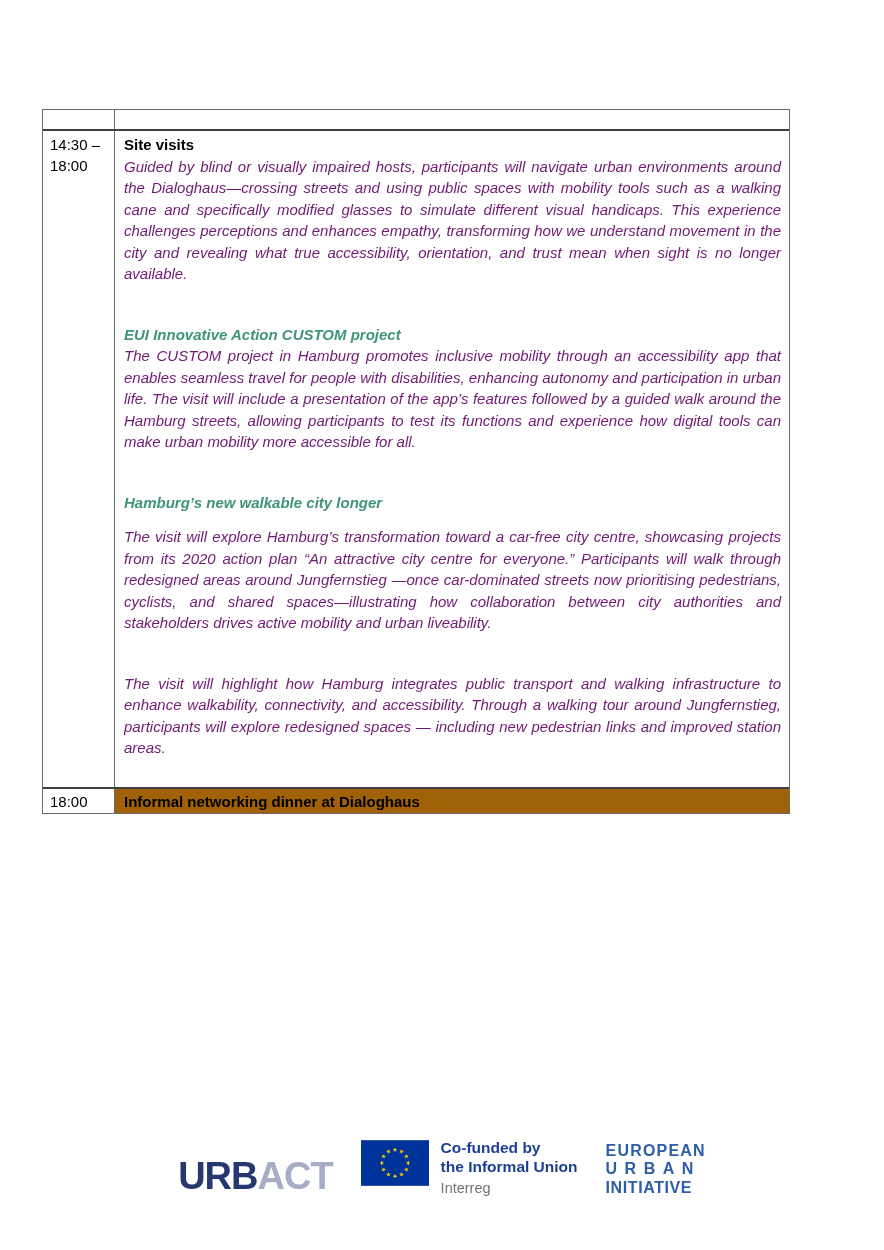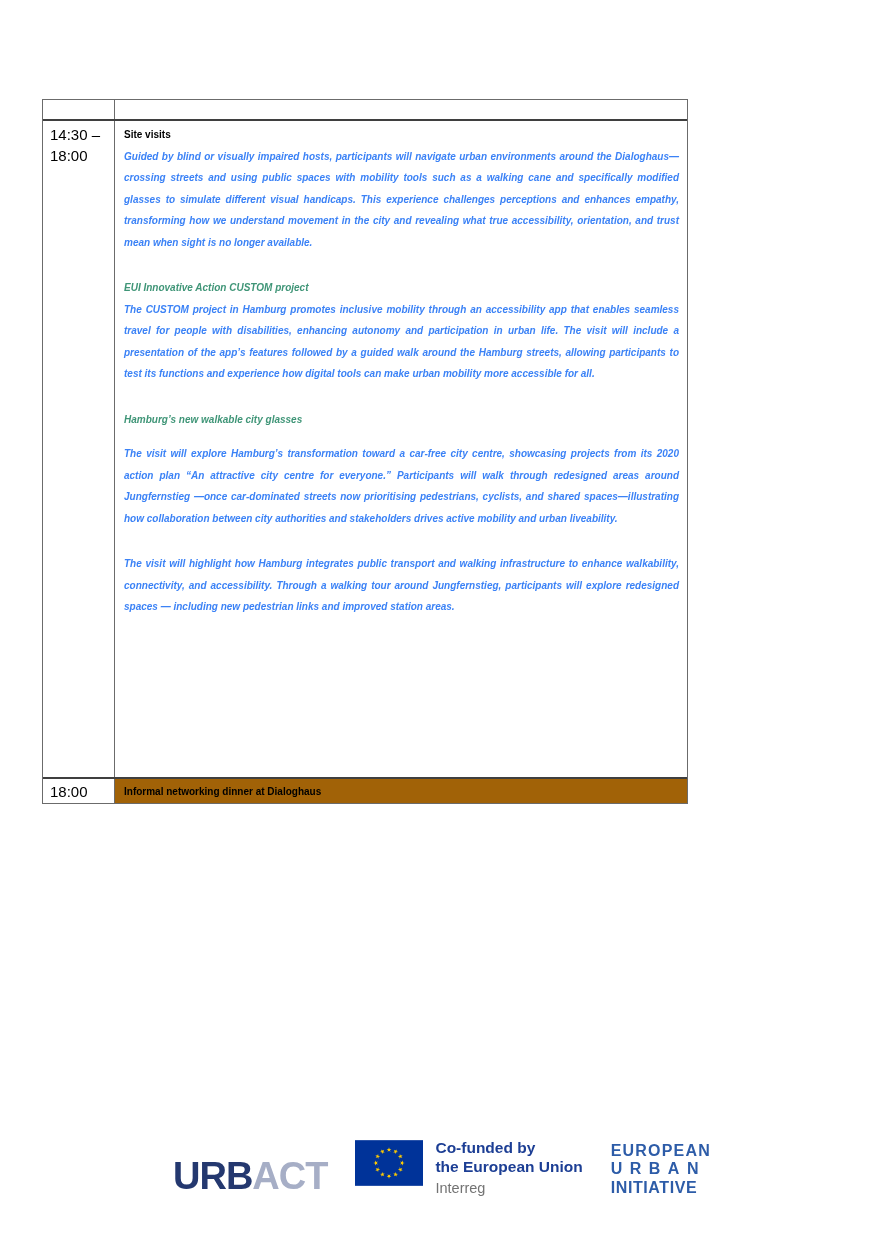--- a/index.html
+++ b/index.html
@@ -8,65 +8,64 @@
     width: 884px; height: 1250px;
     position: relative;
     font-family: "Liberation Sans", sans-serif;
     color: #000000;
     overflow: hidden;
   }
 
   
   .doc-table {
     position: absolute;
-    left: 42px; top: 99px;
-    width: 646px;
+    left: 42px; top: 109px;
+    width: 748px;
     border: 1px solid #6b6b6b;
     background: #ffffff;
   }
   .t-row { display: flex; align-items: stretch; }
   .t-row.header-empty { height: 21px; border-bottom: 2px solid #3f3f3f; }
   .t-row.main-row { border-bottom: 2px solid #3f3f3f; }
   .t-row.dinner-row { height: 24px; }
   .cell-time {
     width: 72px; flex: 0 0 72px;
     border-right: 1px solid #6b6b6b;
     padding: 3px 4px 0 7px;
     font-size: 15px; line-height: 21px;
     background: #ffffff;
   }
   .cell-content {
     flex: 1 1 auto;
     padding: 3px 8px 2px 9px;
-    font-size: 10px; line-height: 21.5px;
+    font-size: 15px; line-height: 21.5px;
     min-height: 656px;
   }
   .dinner-row .cell-content {
     min-height: 0;
     background: #a16207;
     font-weight: bold;
     padding-top: 2px;
   }
   .dinner-row .cell-time { padding-top: 2px; }
 
   .bold-title { font-weight: bold; }
   .intro-line { }
 
-  .section + .section { margin-top: 24px; }
+  .section + .section { margin-top: 39px; }
   .green-heading {
     color: #3f9577;
     font-weight: bold;
     font-style: italic;
   }
   .section.spaced .green-heading { margin-bottom: 13px; }
   .green-body {
-    color: #3b82f6;
+    color: #701a75;
     font-style: italic;
     text-align: justify;
-    font-weight: bold;
   }
 
   
   .footer {
     position: absolute;
     left: 0; top: 1138px;
     width: 100%;
     display: flex;
     justify-content: center;
     align-items: flex-end;
@@ -129,21 +128,21 @@
       <div class="section">
         <div class="green-body">Guided by blind or visually impaired hosts, participants will navigate urban environments around the Dialoghaus—crossing streets and using public spaces with mobility tools such as a walking cane and specifically modified glasses to simulate different visual handicaps. This experience challenges perceptions and enhances empathy, transforming how we understand movement in the city and revealing what true accessibility, orientation, and trust mean when sight is no longer available.</div>
       </div>
 
       <div class="section">
         <div class="green-heading">EUI Innovative Action CUSTOM project</div>
         <div class="green-body">The CUSTOM project in Hamburg promotes inclusive mobility through an accessibility app that enables seamless travel for people with disabilities, enhancing autonomy and participation in urban life. The visit will include a presentation of the app’s features followed by a guided walk around the Hamburg streets, allowing participants to test its functions and experience how digital tools can make urban mobility more accessible for all.</div>
       </div>
 
       <div class="section spaced">
-        <div class="green-heading">Hamburg’s new walkable city glasses</div>
+        <div class="green-heading">Hamburg’s new walkable city longer</div>
         <div class="green-body">The visit will explore Hamburg’s transformation toward a car-free city centre, showcasing projects from its 2020 action plan “An attractive city centre for everyone.” Participants will walk through redesigned areas around Jungfernstieg —once car-dominated streets now prioritising pedestrians, cyclists, and shared spaces—illustrating how collaboration between city authorities and stakeholders drives active mobility and urban liveability.</div>
       </div>
 
       <div class="section spaced">
         <div class="green-body">The visit will highlight how Hamburg integrates public transport and walking infrastructure to enhance walkability, connectivity, and accessibility. Through a walking tour around Jungfernstieg, participants will explore redesigned spaces — including new pedestrian links and improved station areas.</div>
       </div>
     </div>
   </div>
 
   <div class="t-row dinner-row">
@@ -200,21 +199,21 @@
         <g transform="rotate(300) translate(0,-13)">
             <path d="M0,-2.5 L0.56,-0.77 2.38,-0.77 0.9,0.29 1.47,2.02 0,0.95 -1.47,2.02 -0.9,0.29 -2.38,-0.77 -0.56,-0.77 Z"></path>
           </g>
         <g transform="rotate(330) translate(0,-13)">
             <path d="M0,-2.5 L0.56,-0.77 2.38,-0.77 0.9,0.29 1.47,2.02 0,0.95 -1.47,2.02 -0.9,0.29 -2.38,-0.77 -0.56,-0.77 Z"></path>
           </g>
       </g>
     </svg>
     <div class="cofunded-lines">
       <span class="cofunded-line">Co-funded by</span>
-      <span class="cofunded-line">the European Union</span>
+      <span class="cofunded-line">the Informal Union</span>
       <span class="interreg-line">Interreg</span>
     </div>
   </div>
 
   <div class="eui-logo">
     <div class="eui-l1">EUROPEAN</div>
     <div class="eui-l2">URBAN</div>
     <div class="eui-l3">INITIATIVE</div>
   </div>
 

